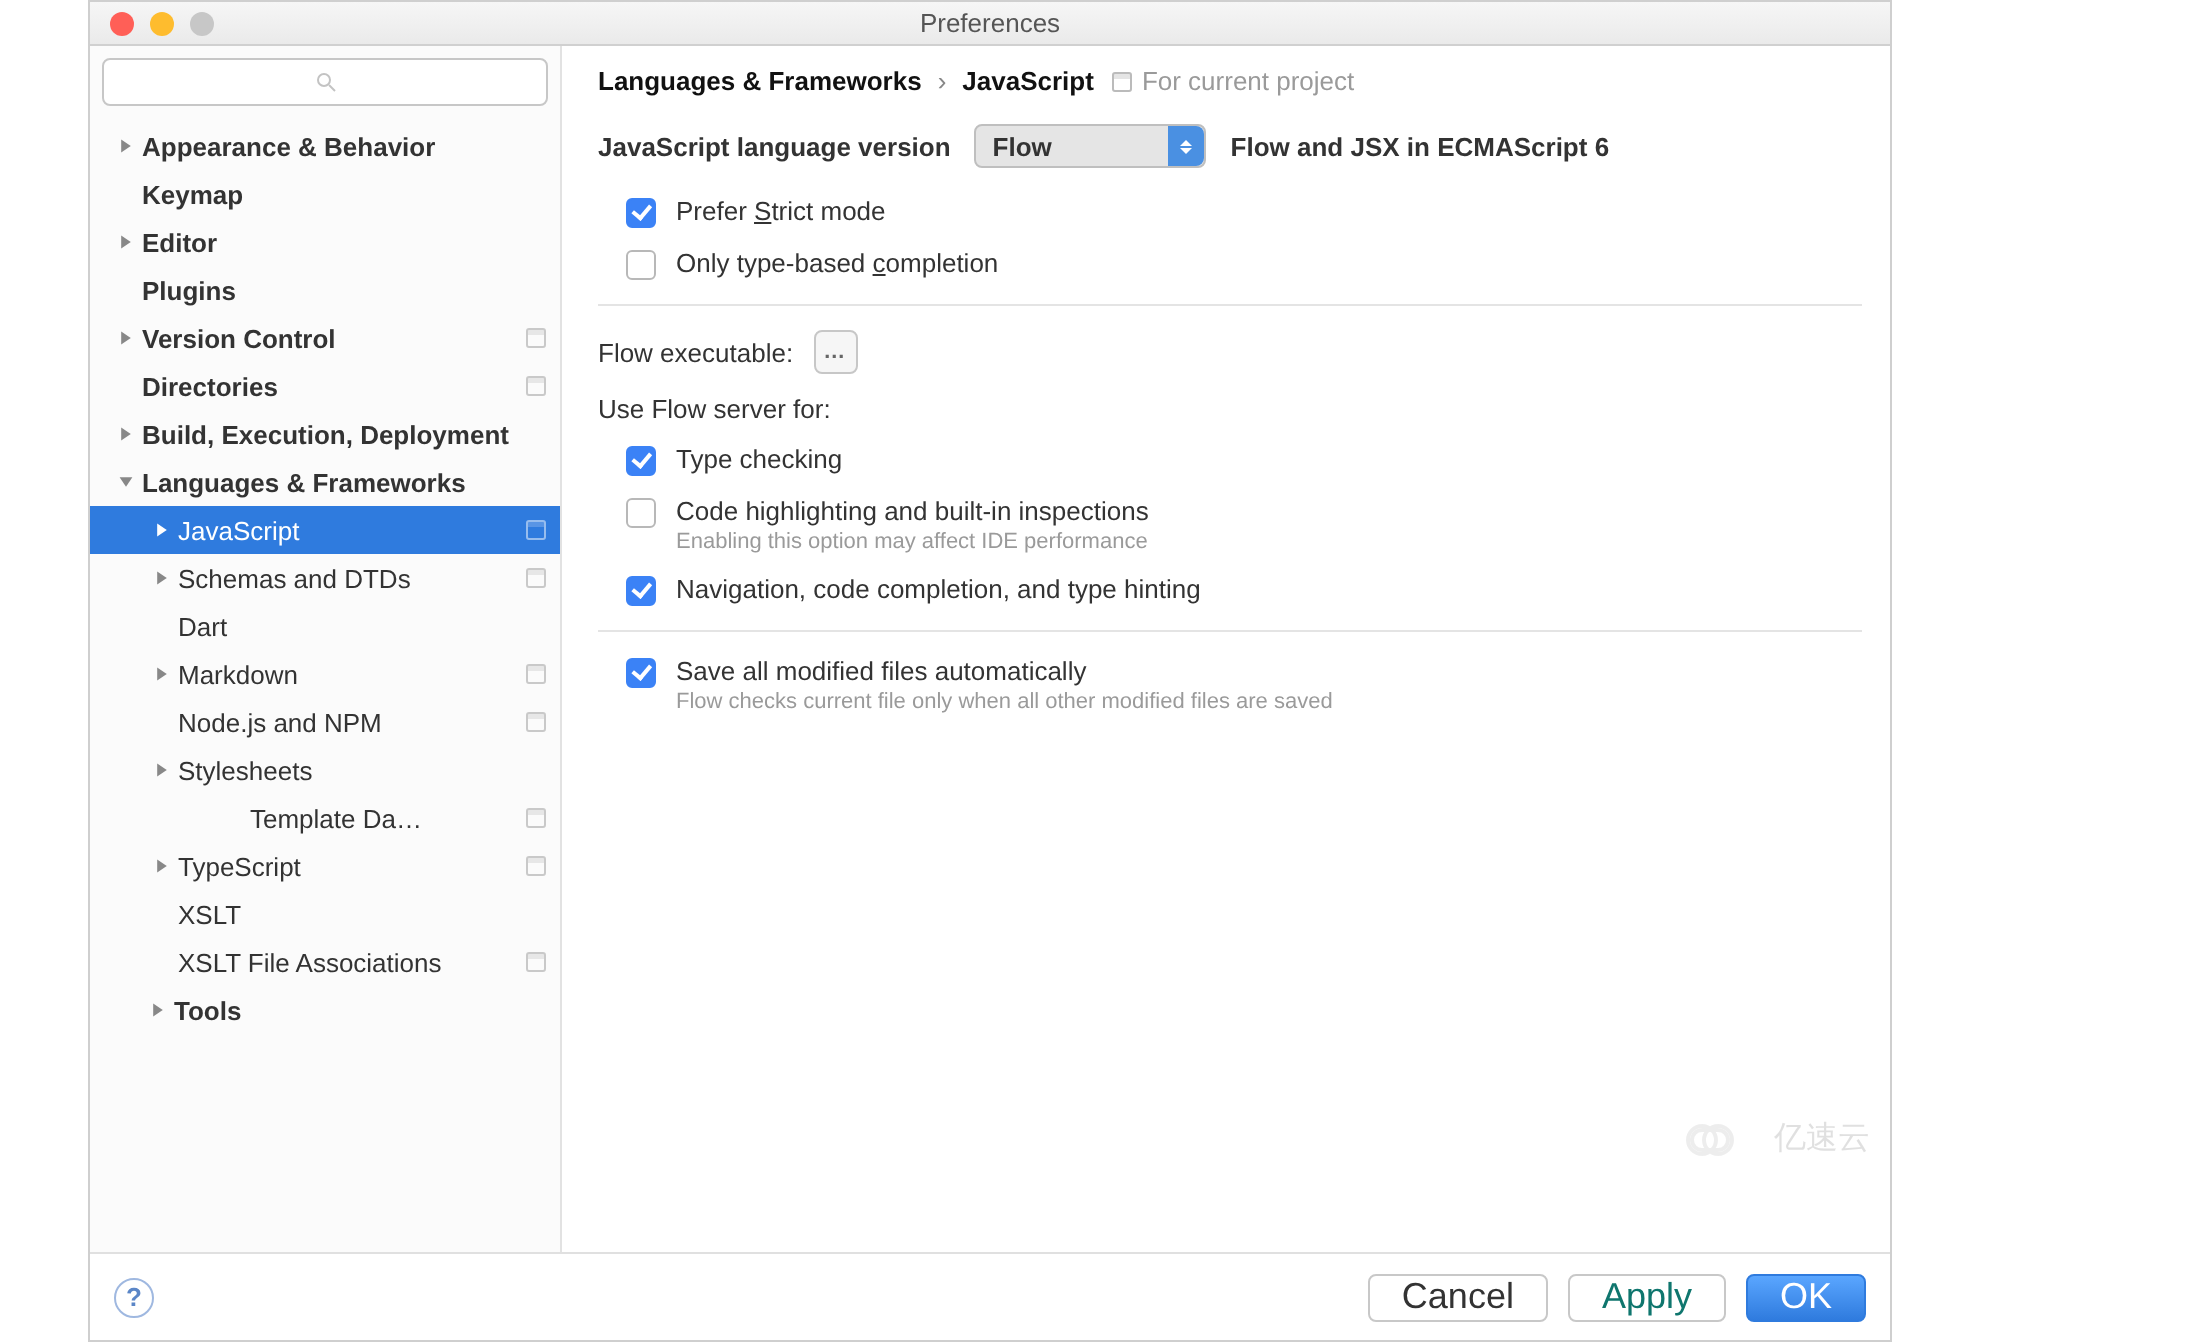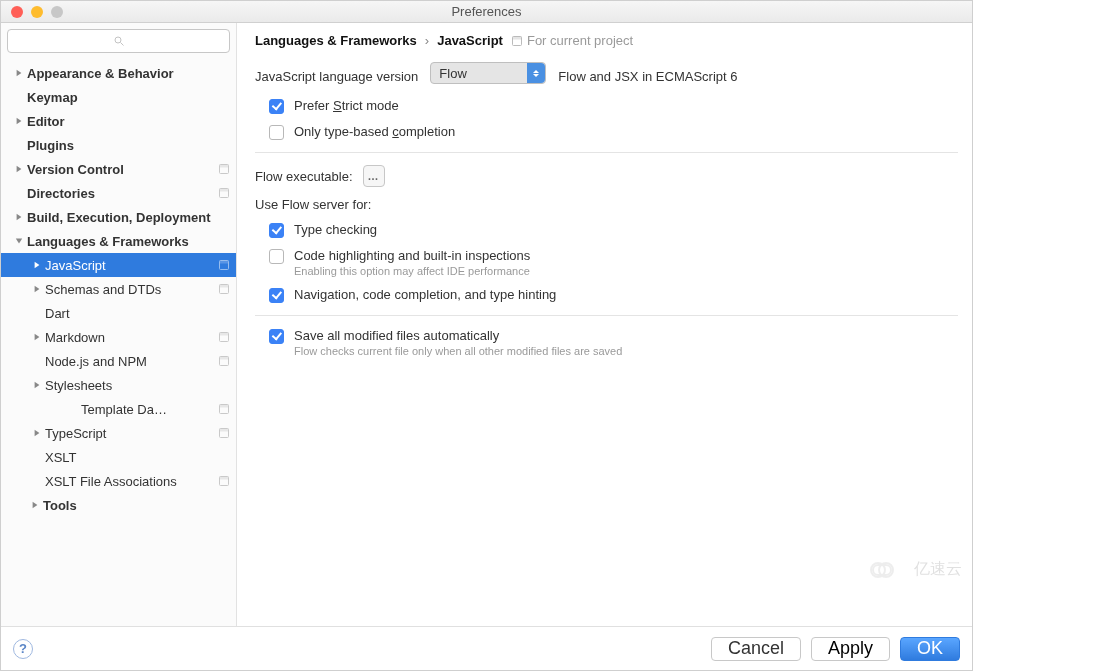--- a/index.html
+++ b/index.html
@@ -1,17 +1,17 @@
 <!DOCTYPE html>
 <html><head>
 <meta charset="utf-8">
 <style>
   * { box-sizing: border-box; }
   html, body { margin:0; padding:0; height:671px; width:1100px; font-family:-apple-system,"Helvetica Neue",Arial,sans-serif; font-size:13px; color:#333; background:#fff; overflow:hidden; }
-  .window { width:973px; height:671px; display:flex; flex-direction:column; border:1px solid #cfcfcf; }
+  .window { width:902px; height:671px; display:flex; flex-direction:column; border:1px solid #cfcfcf;margin-left:44px; }
   .titlebar { height:22px; background:linear-gradient(#f6f6f6,#eaeaea); border-bottom:1px solid #d0d0d0; display:flex; align-items:center; position:relative; }
   .traffic { display:flex; gap:8px; padding-left:10px; }
   .tl { width:12px; height:12px; border-radius:50%; }
   .tl.red{background:#ff5f57;} .tl.yel{background:#febc2e;} .tl.grn{background:#c7c7c7;}
   .title { position:absolute; left:0; right:0; text-align:center; font-size:13px; color:#555; }
   .body { flex:1; display:flex; min-height:0; }
   .sidebar { width:236px; border-right:1px solid #e2e2e2; background:#fbfbfb; display:flex; flex-direction:column; }
   .searchwrap{padding:6px;}
   .search { width:100%; height:24px; border:1px solid #c7c7c7; border-radius:4px; padding:0 8px 0 24px; background:#fff; font-size:12px; outline:none;}
   .searchbox{position:relative;}
@@ -21,21 +21,21 @@
   .row .arrow{width:12px;height:12px;flex:0 0 12px;margin-right:2px;display:flex;align-items:center;justify-content:center;}
   .row .label{flex:1;white-space:nowrap;overflow:hidden;text-overflow:ellipsis;}
   .row .badge{width:12px;height:12px;opacity:.5;flex:0 0 12px;}
   .row.bold .label{font-weight:600;}
   .row.selected{background:#2f7bde;color:#fff;}
   .row.selected .badge, .row.selected .arrow svg{filter:brightness(3);}
   .content{flex:1;padding:10px 14px 0 18px;overflow:auto;}
   .crumbs{display:flex;align-items:center;gap:8px;font-weight:600;color:#111;margin-bottom:14px;}
   .crumbs .sep{color:#888;font-weight:400;}
   .crumbs .scope{font-weight:400;color:#9a9a9a;display:flex;align-items:center;gap:4px;}
-  .formline{display:flex;align-items:flex-end;gap:12px;margin:8px 0 14px;}
+  .formline{display:flex;align-items:center;gap:12px;margin:8px 0 14px;font-weight:bold;}
   .formlabel{color:#333;}
   .select{position:relative;height:22px;border:1px solid #bfbfbf;border-radius:4px;background:#e5e5e5;display:flex;align-items:center;padding:0 24px 0 8px;min-width:116px;}
   .select .btn{position:absolute;right:0;top:0;bottom:0;width:18px;background:#4a90e2;border-radius:0 4px 4px 0;display:flex;flex-direction:column;align-items:center;justify-content:center;gap:1px;}
   .select .btn::before, .select .btn::after{content:"";width:0;height:0;border-left:3px solid transparent;border-right:3px solid transparent;}
   .select .btn::before{border-bottom:3px solid #fff;}
   .select .btn::after{border-top:3px solid #fff;}
   .hint{color:#333;}
   .cbrow{display:flex;align-items:flex-start;gap:10px;margin:10px 0;}
   .cb{width:15px;height:15px;border-radius:3px;border:1px solid #b8b8b8;background:#fff;flex:0 0 15px;display:flex;align-items:center;justify-content:center;margin-top:1px;}
   .cb.checked{background:#3b82f6;border-color:#3b82f6;}
@@ -47,21 +47,21 @@
   .inwrap{flex:1;position:relative;display:flex;}
   .drop{position:absolute;right:1px;top:1px;bottom:1px;width:18px;background:#4a90e2;border-radius:0 3px 3px 0;display:flex;align-items:center;justify-content:center;}
   .drop::after{content:"";width:0;height:0;border-left:4px solid transparent;border-right:4px solid transparent;border-top:4px solid #fff;}
   .browse{width:22px;height:22px;border:1px solid #c7c7c7;border-radius:4px;background:#f6f6f6;display:flex;align-items:center;justify-content:center;font-weight:600;letter-spacing:1px;color:#666;font-size:11px;}
   .section-label{margin:10px 0 6px;}
   .indent{padding-left:14px;}
   .footer{height:44px;border-top:1px solid #e0e0e0;display:flex;align-items:center;padding:0 12px;gap:10px;}
   .help{width:20px;height:20px;border:1.5px solid #9fb8e0;border-radius:50%;color:#5b86c7;display:flex;align-items:center;justify-content:center;font-size:13px;font-weight:600;}
   .spacer{flex:1;}
   .btnf{height:24px;padding:0 16px;border-radius:4px;border:1px solid #c8c8c8;background:#fff;font-size:18px;display:flex;align-items:center;}
-  .btnf.disabled{color:#000000;}
+  .btnf.disabled{color:#0f766e;}
   .btnf.primary{background:linear-gradient(#5aa6ff,#2f7bde);border-color:#2f7bde;color:#fff;}
   .badge svg, .arrow svg{display:block;}
   .underline{text-decoration:underline;}
   .watermark{position:absolute;right:10px;bottom:46px;opacity:.25;display:flex;align-items:center;gap:22px;color:#888;font-size:16px;}
   .watermark .c{width:20px;height:12px;border:2px solid #bbb;border-radius:10px;position:relative;}
   .watermark .c::before,.watermark .c::after{content:"";position:absolute;width:12px;height:12px;border:2px solid #bbb;border-radius:50%;top:-4px;}
   .watermark .c::before{left:-4px;} .watermark .c::after{right:-4px;}
 </style>
 </head>
 <body>

